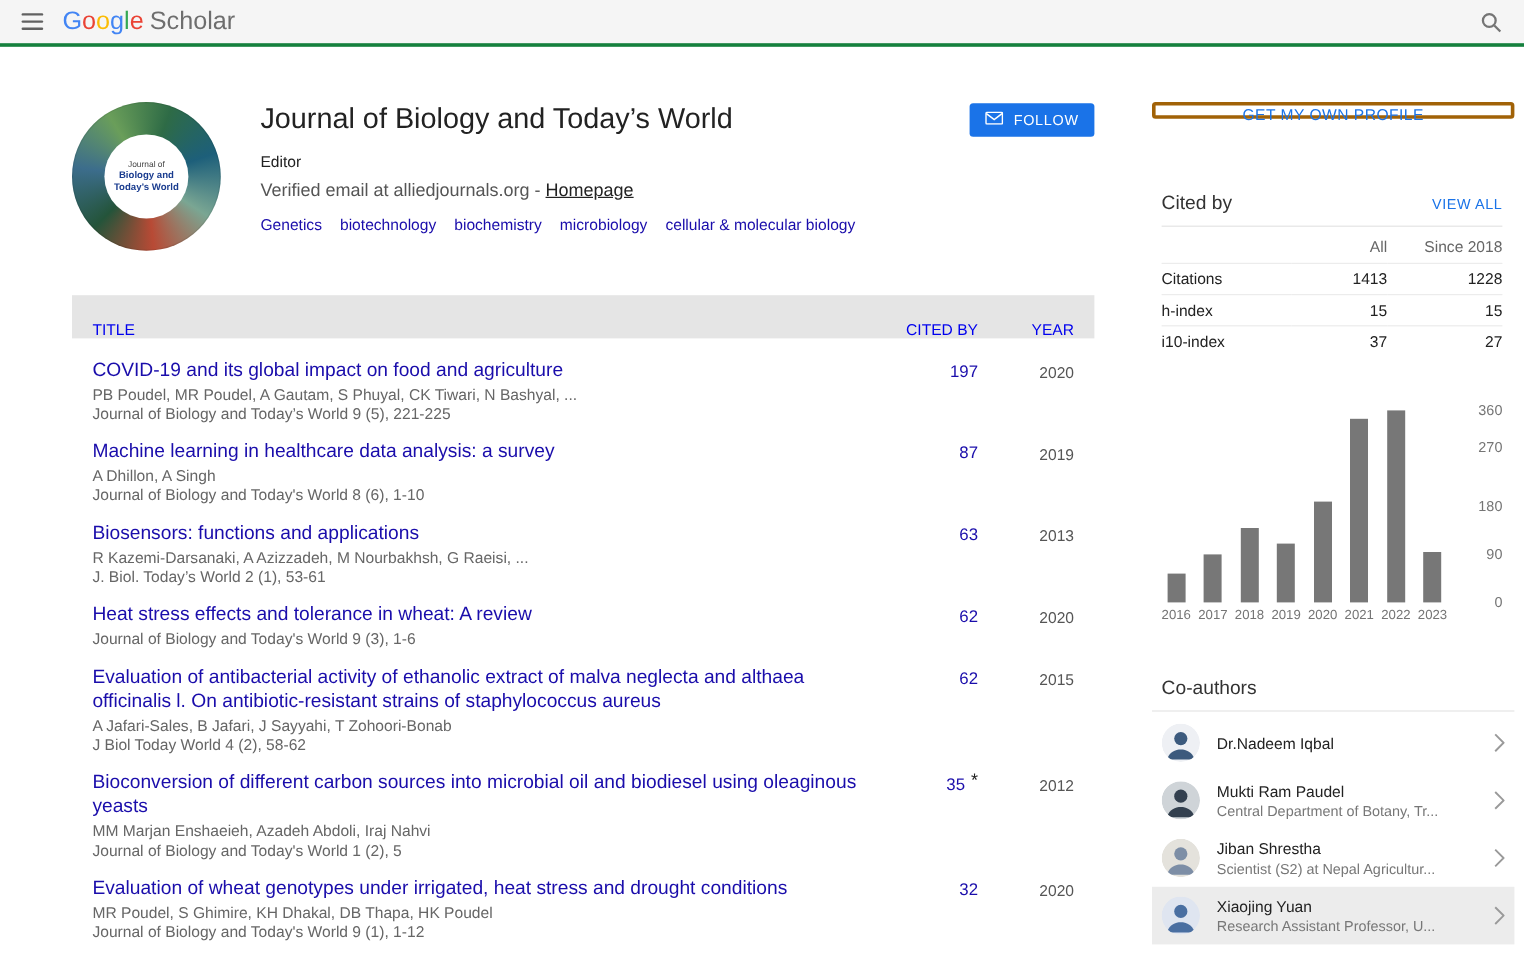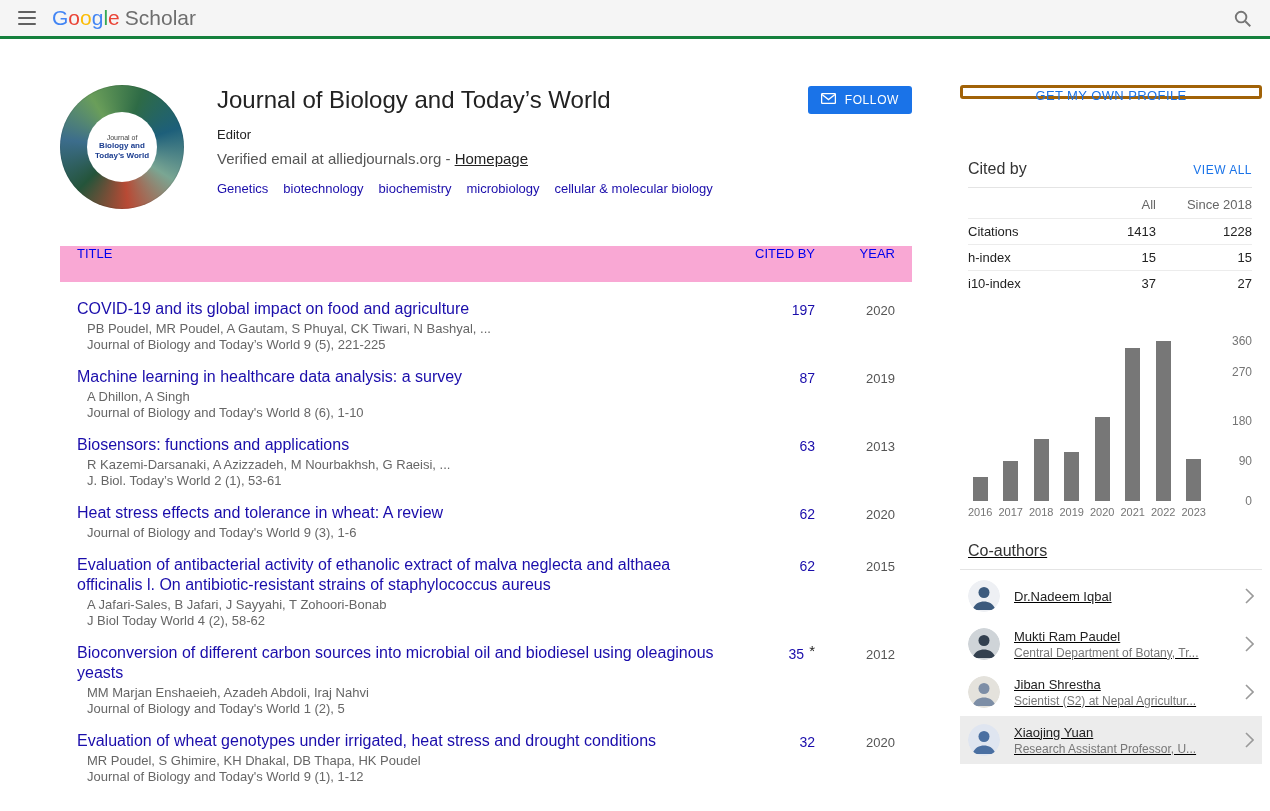--- a/index.html
+++ b/index.html
@@ -38,30 +38,30 @@
   .profile-name { font-size:24px; font-weight:400; color:#222; margin-bottom:13px; }
   .follow-btn { background:#1a73e8; color:#fff; border:none; border-radius:3px; height:28px;
                 padding:0 13px; font-size:12px; letter-spacing:.6px; display:flex;
                 align-items:center; gap:9px; cursor:pointer; font-family:inherit; }
   .profile-role { font-size:13px; color:#222; margin-bottom:8px; }
   .profile-verified { font-size:15px; color:#555; margin-bottom:12px; }
   .homepage-link { color:#222; text-decoration:underline; }
   .interests a { font-size:13px; color:#1a0dab; margin-right:15px; }
 
   
-  .pubs-header { display:flex; background:#f9a8d4; height:36px; align-items:flex-start;
+  .pubs-header { display:flex; background:#e5e5e5; height:36px; align-items:flex-end;
                  font-size:13px; color:#1a73e8; padding-left:17px; }
   .col-main { flex:1; padding-right:26px; }
   .col-cited { width:72px; text-align:right; }
   .col-year { width:97px; text-align:right; padding-right:17px; }
   .pubs-list { padding-top:10px; }
   .pub-row { display:flex; padding:7px 0 7px 17px; }
   .pub-title { font-size:16px; line-height:20px; color:#1a0dab; display:inline; cursor:pointer; }
   .pub-title-wrap { margin-bottom:2px; }
-  .pub-authors,.pub-venue { font-size:13px; line-height:16px; color:#666;margin-left:10px; }
+  .pub-authors,.pub-venue { font-size:13px; line-height:16px; color:#666; }
   .pub-cited-cell { padding-top:2px; position:relative; }
   .pub-cited { font-size:14px; color:#1a0dab; }
   .star { color:#222; font-size:15px; margin-left:5px; position:relative; top:-3px; }
   .pub-year { font-size:13px; color:#555; padding-top:4px; }
 
   
   .own-profile-btn { width:100%; height:14px; background:#fff; border:3px solid #a16207;
                      border-radius:3px; color:#1a73e8; font-size:13px; letter-spacing:.4px;
                      cursor:pointer; font-family:inherit; }
   .sb-pad { padding-left:8px; padding-right:10px; }
@@ -82,21 +82,21 @@
   .chart { position:relative; height:186px; margin-top:38px; }
   .chart-plot { position:absolute; left:0; right:46px; top:6px; bottom:0;
                 display:flex; justify-content:space-between; align-items:flex-end; }
   .chart-col { display:flex; flex-direction:column; align-items:center; cursor:pointer; }
   .chart-bar { width:15px; }
   .chart-xlabel { font-size:11px; color:#757575; margin-top:5px; height:14px; }
   .chart-yaxis { position:absolute; right:0; top:6px; bottom:19px; width:40px; }
   .chart-ytick { position:absolute; right:0; font-size:12px; color:#757575; }
 
   
-  .coauthors-section { margin-top:22px;text-decoration:underline; }
+  .coauthors-section { margin-top:44px; }
   .coauthor-list { margin-top:2px; }
   .coauthor { display:flex; align-items:center; padding:8px 8px; cursor:pointer; }
   .coauthor.active { background:#ececec; }
   .co-avatar { width:32px; height:32px; border-radius:50%; overflow:hidden; flex-shrink:0; }
   .co-info { flex:1; margin-left:14px; min-width:0; }
   .co-name { font-size:13px; color:#222; }
   .co-aff { font-size:12px; color:#777; white-space:nowrap; overflow:hidden; margin-top:2px; }
   .chevron { flex-shrink:0; display:flex; align-items:center; }
 </style>
 </head>

